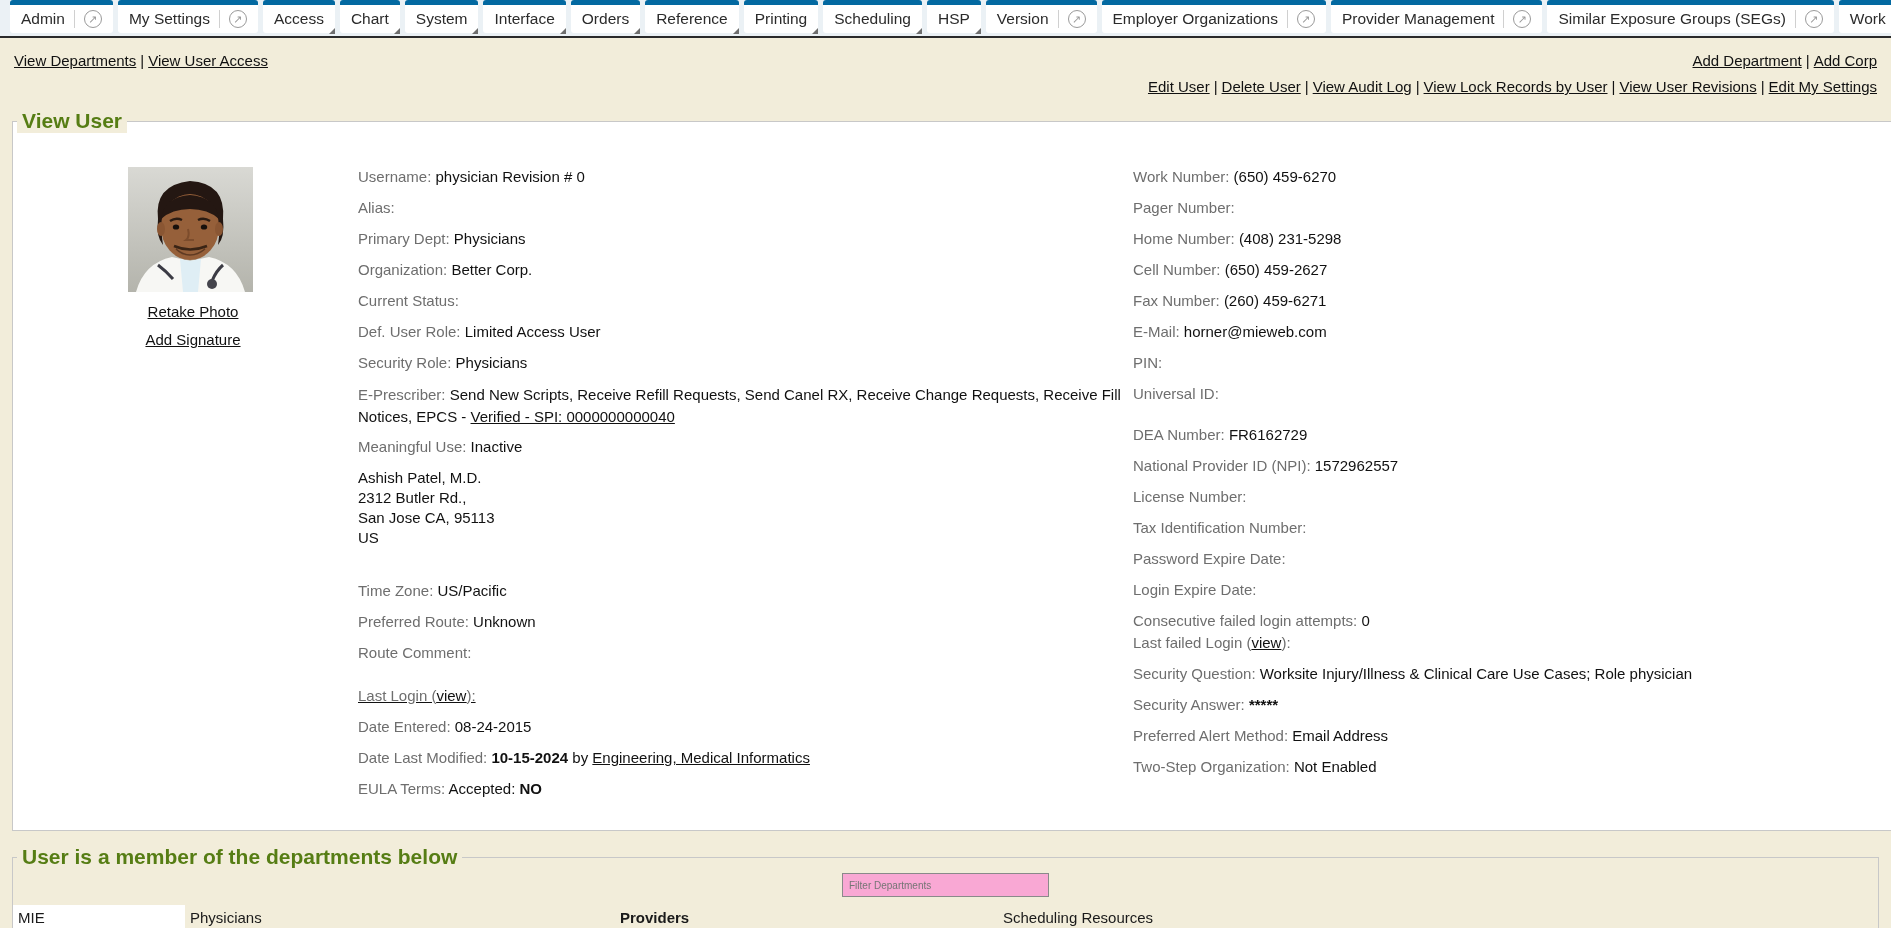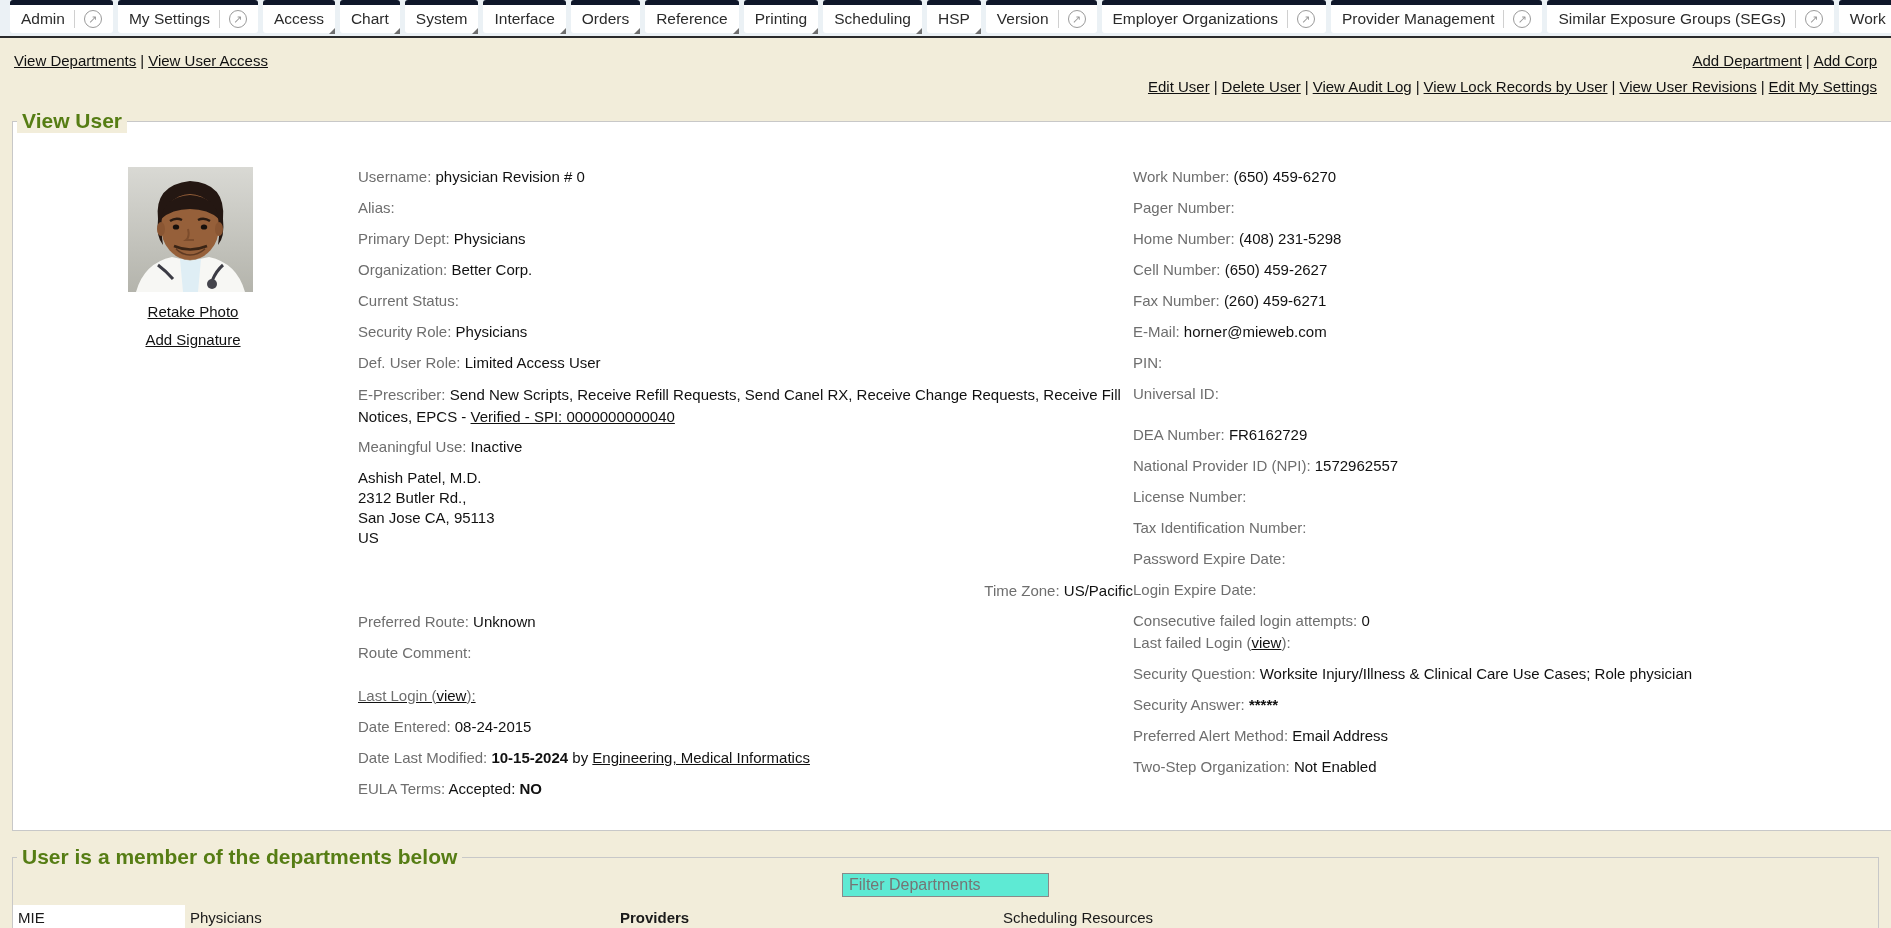--- a/index.html
+++ b/index.html
@@ -14,21 +14,21 @@
   .navbar {
     background:#ebf1f5;
     padding:0 0 3px 10px;
     display:flex; align-items:stretch;
     white-space:nowrap;
   }
   .tab {
     position:relative;
     display:inline-flex; align-items:center;
     background:#fff;
-    border-top:5px solid #0f172a;
+    border-top:5px solid #0369a1;
     border-radius:3px;
     padding:0 11px;
     height:33px;
     margin-right:5px;
     font-size:15.5px; color:#2b2b2b;
     cursor:pointer;
   }
   .tsep { border-left:1px solid #d0d0d0; height:18px; margin:0 9px; }
   .pop {
     width:18px; height:18px; flex:none;
@@ -65,32 +65,32 @@
   .photo { width:125px; height:125px; display:block; }
   .photo-link { display:block; margin-top:11px; font-size:15px; }
   .col-left  { width:775px; flex:none; }
   .col-right { width:760px; flex:none; }
   .fld { margin:0 0 12px; line-height:19px; }
   .lab { color:#6e6e6e; }
   .val { color:#111; }
   .b { font-weight:bold; }
   .wrap2 { line-height:22px; margin-bottom:9px; }
   .addr { line-height:20px; margin:0 0 12px; color:#111; }
-  .gap33 { margin-top:33px;text-align:right; }
+  .gap33 { margin-top:33px; }
   .gap24 { margin-top:24px;text-decoration:underline; }
   .gap22 { margin-top:22px; }
   .gap8  { margin-top:8px; }
   .tight { margin-bottom:3px; }
 
   
   .filter-input {
     display:block; margin:4px auto 8px;
     width:207px; height:24px;
-    border:1px solid #8a8a8a; background:#5eead4;
-    font-size:16px; padding:2px 6px; color:#333;
+    border:1px solid #8a8a8a; background:#f9a8d4;
+    font-size:10px; padding:2px 6px; color:#333;
     font-family:"Liberation Sans", sans-serif;
   }
   .filter-input::placeholder { color:#757575; }
   table.dept { width:100%; border-collapse:collapse; font-size:15px; color:#1a1a1a; }
   table.dept td { padding:4px 17px 8px 5px; vertical-align:top; }
   td.c1 { width:172px; background:#fff; }
   td.c2 { width:430px; }
   td.c3 { width:383px;font-weight:bold; }
 </style>
 </head>
@@ -219,22 +219,22 @@
         <a class="lnk photo-link">Add Signature</a>
       </div>
     </div>
 
     <div class="col-left">
       <p class="fld"><span class="lab">Username:</span> <span class="val">physician Revision # 0</span></p>
       <p class="fld"><span class="lab">Alias:</span> <span class="val"></span></p>
       <p class="fld"><span class="lab">Primary Dept:</span> <span class="val">Physicians</span></p>
       <p class="fld"><span class="lab">Organization:</span> <span class="val">Better Corp.</span></p>
       <p class="fld"><span class="lab">Current Status:</span> <span class="val"></span></p>
+      <p class="fld"><span class="lab">Def. User Role:</span> <span class="val">Limited Access User</span></p>
       <p class="fld"><span class="lab">Security Role:</span> <span class="val">Physicians</span></p>
-      <p class="fld"><span class="lab">Def. User Role:</span> <span class="val">Limited Access User</span></p>
       <p class="fld wrap2"><span class="lab">E-Prescriber:</span> <span class="val">Send New Scripts, Receive Refill Requests, Send Canel RX, Receive Change Requests, Receive Fill Notices, EPCS - </span><a class="lnk">Verified - SPI: 0000000000040</a></p>
       <p class="fld"><span class="lab">Meaningful Use:</span> <span class="val">Inactive</span></p>
       <div class="addr">
         <div>Ashish Patel, M.D.</div>
         <div>2312 Butler Rd.,</div>
         <div>San Jose CA, 95113</div>
         <div>US</div>
       </div>
       <p class="fld gap33"><span class="lab">Time Zone:</span> <span class="val">US/Pacific</span></p>
       <p class="fld"><span class="lab">Preferred Route:</span> <span class="val">Unknown</span></p>

